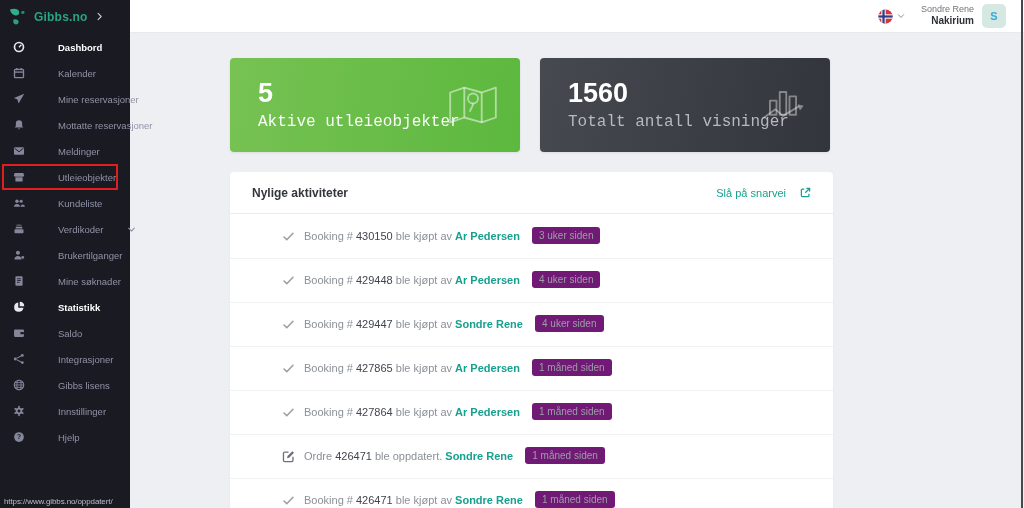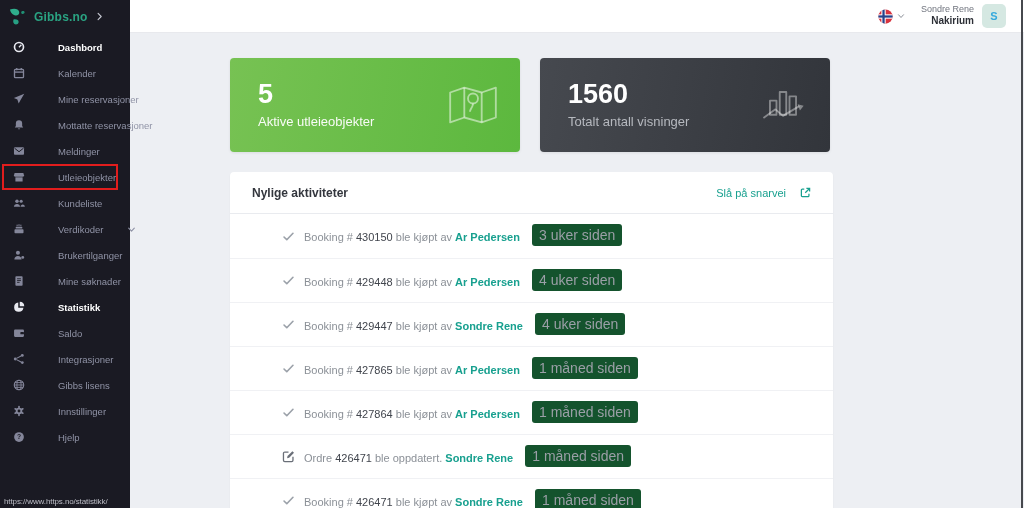--- a/index.html
+++ b/index.html
@@ -72,21 +72,21 @@
   .main { position:absolute; left:130px; top:33px; right:0; bottom:0; background:#edeff3; }
 
   .card {
     position:absolute; top:25px; width:290px; height:94px; border-radius:4px;
     display:flex; flex-direction:column; justify-content:center;
     padding-left:28px; box-shadow:0 1px 3px rgba(0,0,0,0.08);
   }
   .card.green { left:100px; background:linear-gradient(100deg, #77c253 0%, #5cb83e 100%); }
   .card.dark  { left:410px; background:linear-gradient(100deg, #46494f 0%, #32353b 100%); }
   .card-value { font-size:27px; font-weight:700; color:#ffffff; line-height:1; }
-  .card-label { margin-top:6px; font-size:13px; }
+  .card-label { margin-top:6px; font-size:16px;font-family:Liberation Mono, monospace; }
   .card.green .card-label { color:rgba(255,255,255,0.95); }
   .card.dark  .card-label { color:#b6b9bf; }
   .card-ico { position:absolute; right:22px; top:50%; transform:translateY(-50%); width:50px; height:42px; }
   .card-ico svg { width:50px; height:42px; display:block; }
   .card.green .card-ico { color:rgba(255,255,255,0.50); }
   .card.dark  .card-ico { color:rgba(255,255,255,0.40); }
 
   
   .panel {
     position:absolute; left:100px; top:139px; width:603px; height:400px;
@@ -109,21 +109,21 @@
   }
   .act-row + .act-row { border-top:1px solid #f0f1f4; }
   .act-ico { width:13px; height:13px; color:#9ba1a9; flex:none; }
   .act-ico svg { width:13px; height:13px; display:block; }
   .act-ico.edit { color:#6a6f78; }
   .act-text { margin-left:9px; font-size:11px; color:#8b9097; white-space:nowrap; }
   .t-num  { font-weight:400; color:#41454d;text-align:right; }
   .t-name { font-weight:700; color:#18a08f; cursor:pointer; }
   .badge {
     display:inline-block; margin-left:9px; padding:3px 7px; border-radius:3px;
-    background:#14532d; color:#9b9fa7; font-size:14px; position:relative; top:-1px;
+    background:#701a75; color:#9b9fa7; font-size:10px; position:relative; top:-1px;
   }
 
   .window-edge { position:absolute; right:1px; top:0; bottom:0; width:2px; background:#46484d; z-index:9; }
 </style>
 </head>
 <body>
 
 <div class="canvas">
 
   <aside class="sidebar">
@@ -299,21 +299,21 @@
       <div class="nav-item">
         <span class="nav-ico">
             <svg viewBox="0 0 16 16">
               <circle cx="8" cy="8" r="6.5" fill="currentColor"></circle>
               <text x="8" y="11.2" font-size="9" font-weight="bold" text-anchor="middle" fill="#1a1a23">?</text>
             </svg>
           </span>
         <span class="nav-label">Hjelp</span>
       </div>
     </nav>
-    <div class="status-url">https://www.https.no/statistikk/</div>
+    <div class="status-url">https://www.gibbs.no/oppdatert/</div>
   </aside>
 
   <header class="topbar">
     <div class="flag-wrap">
       <span class="flag-ico">
           <svg viewBox="0 0 16 16">
             <defs>
               <clipPath id="nfclip">
                 <circle cx="8" cy="8" r="7.6"></circle>
               </clipPath>

